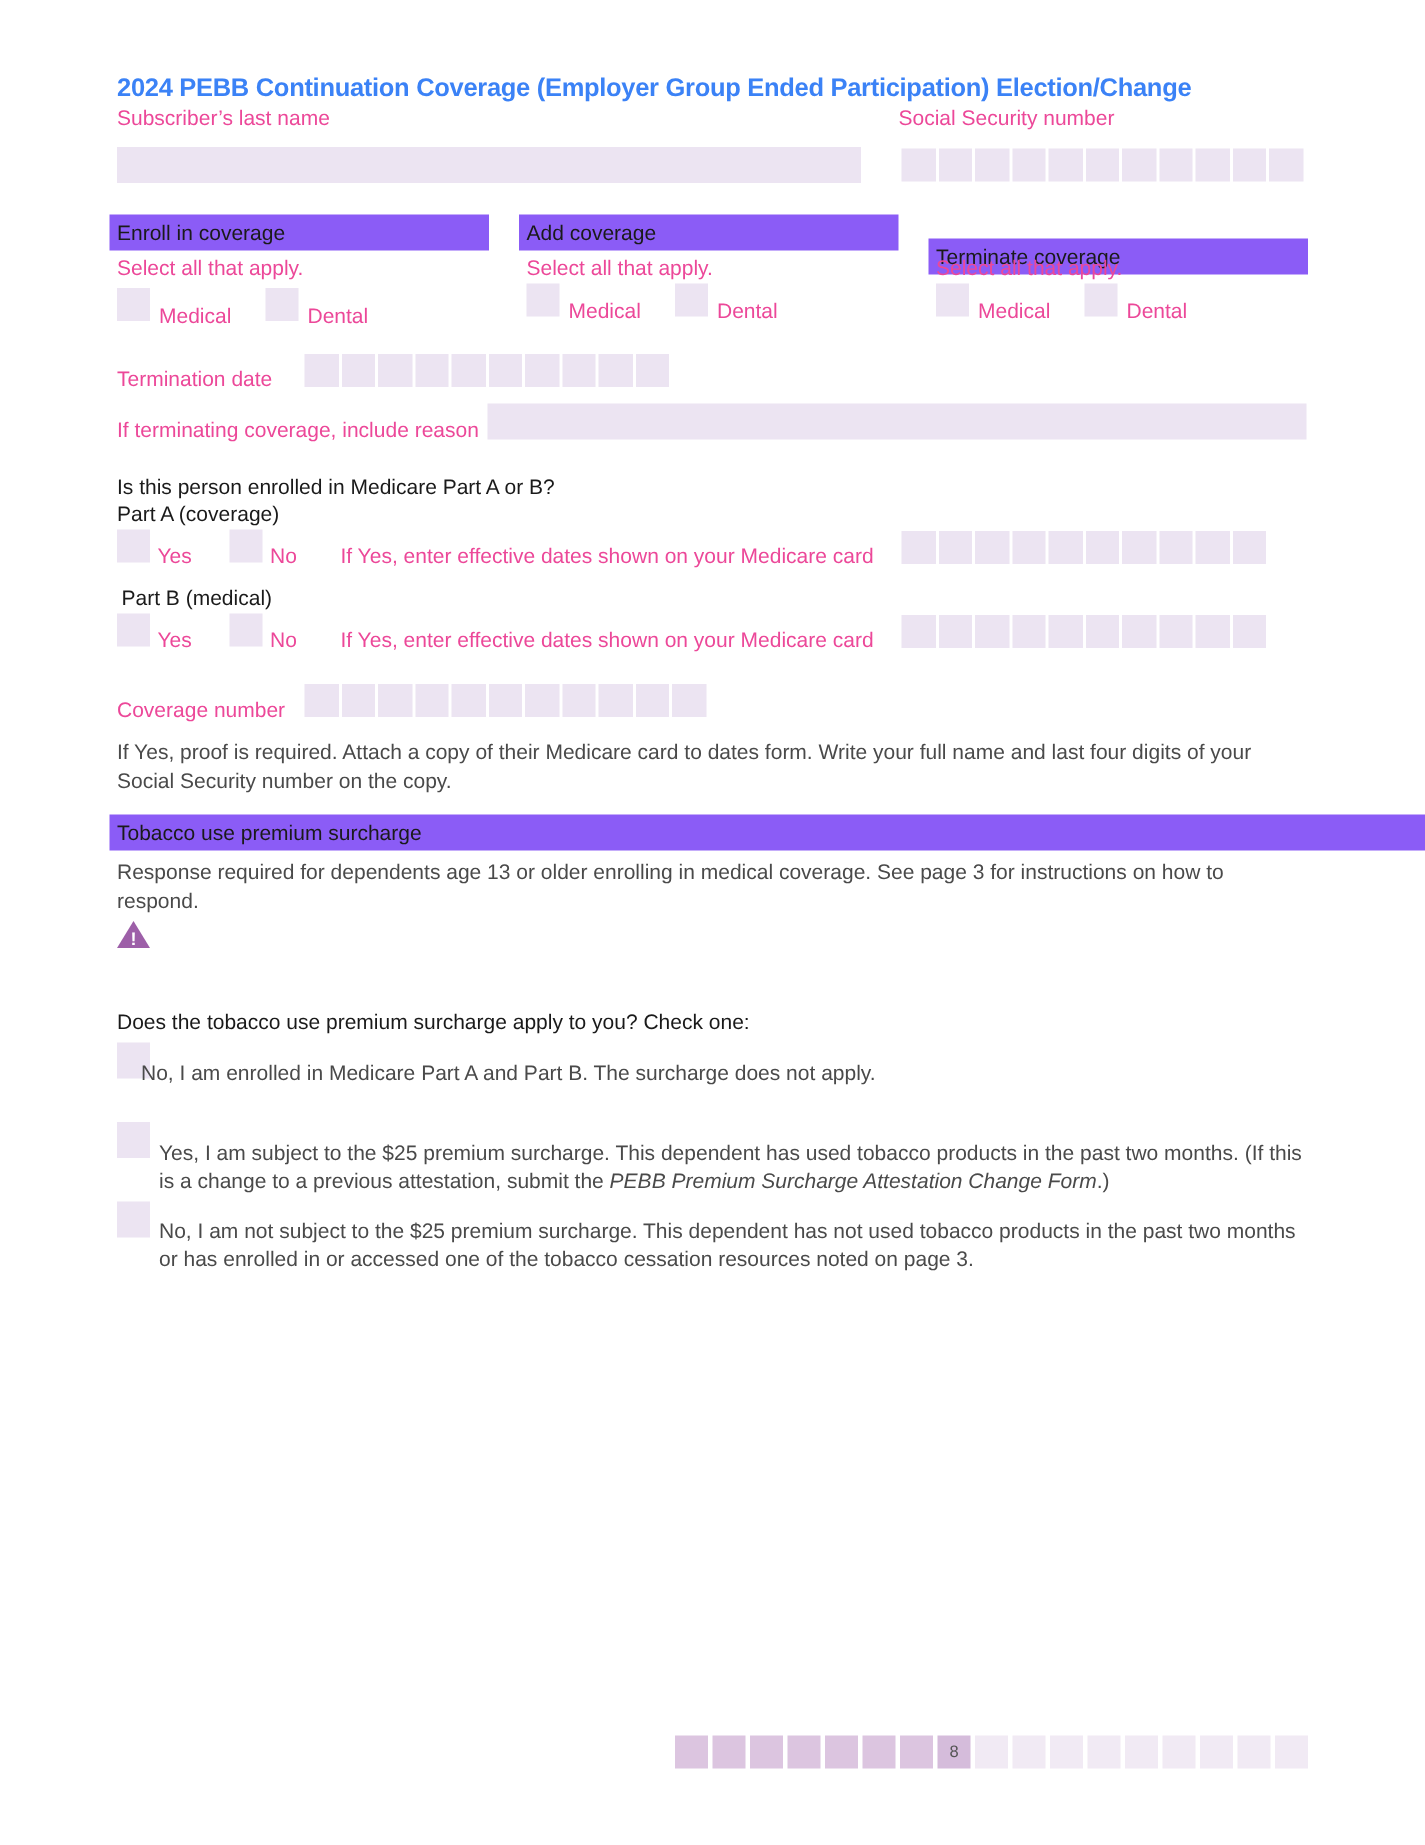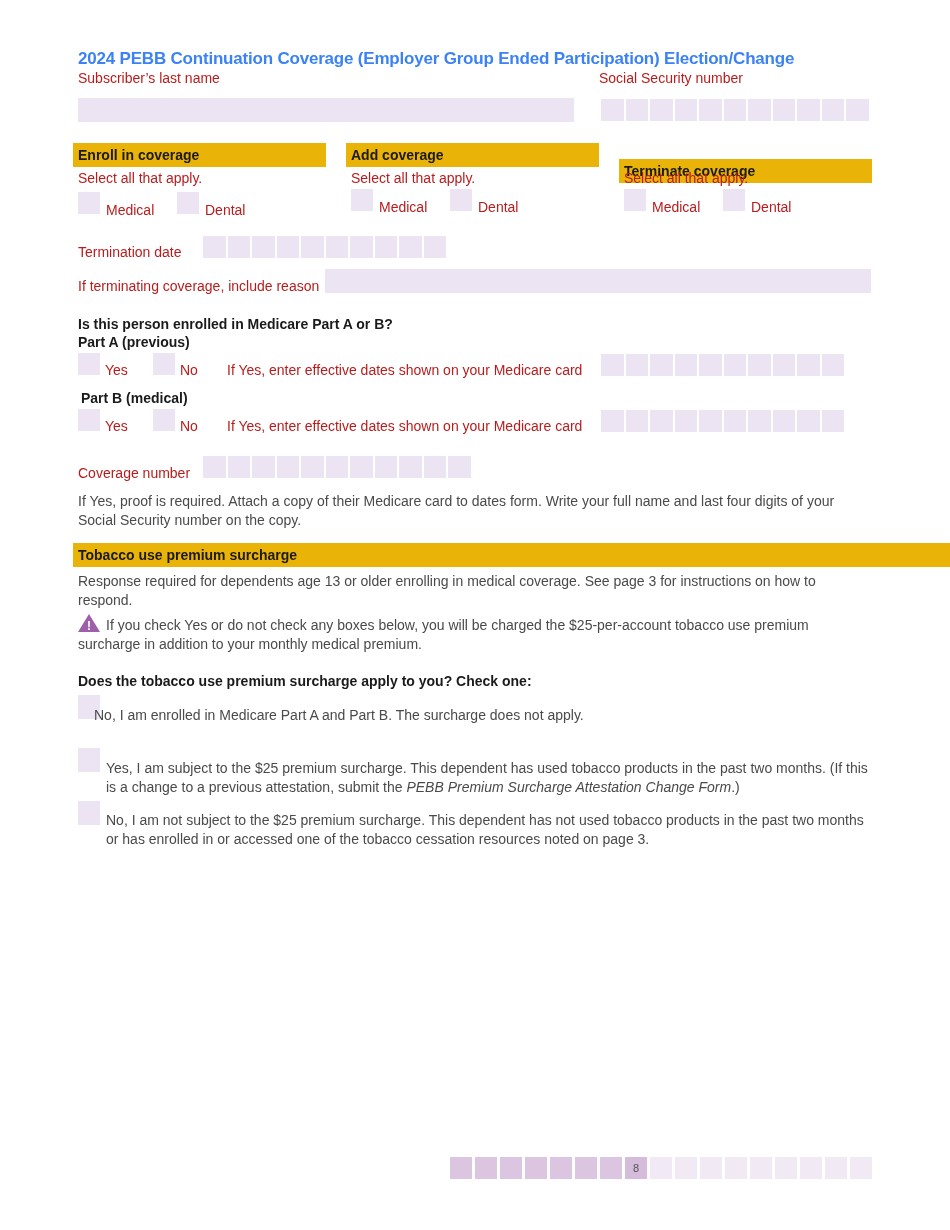--- a/index.html
+++ b/index.html
@@ -1,24 +1,24 @@
 <!DOCTYPE html>
 <html><head>
 <meta charset="utf-8">
 <style>
   html, body { margin: 0; padding: 0; background: #ffffff; }
   body { width: 950px; height: 1230px; position: relative; font-family: "Liberation Sans", sans-serif; color: #3a3a3a; overflow: hidden; }
   .abs { position: absolute; }
   .title { left: 78px; top: 49px; font-size: 17px; font-weight: bold; color: #3b82f6; white-space: nowrap; letter-spacing: -0.2px; }
-  .lbl { font-size: 14px; color: #b91c1c; white-space: nowrap; }
-  .bold { font-weight: bold; color: #1a1a1a; }
+  .lbl { font-size: 14px; color: #ec4899; white-space: nowrap; }
+  .bold { font-weight: normal; color: #1a1a1a; }
   .field { background: #ece4f2; }
   .boxes { display: flex; gap: 2px; }
   .boxes .b { width: 22.5px; height: 22px; background: #ece4f2; }
-  .sect { background: #eab308; height: 24px; font-size: 14px; font-weight: bold; color: #1a1a1a; line-height: 24px; padding-left: 5px; box-sizing: border-box; }
+  .sect { background: #8b5cf6; height: 24px; font-size: 14px; font-weight: normal; color: #1a1a1a; line-height: 24px; padding-left: 5px; box-sizing: border-box; }
   .chk { width: 22px; height: 22px; background: #ece4f2; }
   .para { font-size: 14px; color: #4a4a4a; line-height: 19px; }
   .warn-icon { display: inline-block; width: 0; height: 0; border-left: 11px solid transparent; border-right: 11px solid transparent; border-bottom: 18px solid #9d5fa8; position: relative; vertical-align: -2px; margin-right: 6px; }
   .warn-icon span { position: absolute; left: -2px; top: 3px; color: #fff; font-size: 12px; font-weight: bold; }
   .pager { left: 450px; top: 1157px; display: flex; gap: 3px; }
   .pager .p { width: 22px; height: 22px; font-size: 11px; color: #555; text-align: center; line-height: 22px; }
   .pager .done { background: #dcc5e0; }
   .pager .cur { background: #d5bcdb; }
   .pager .todo { background: #f1eaf4; }
 </style>
@@ -75,21 +75,21 @@
     <div class="b"></div>
     <div class="b"></div>
     <div class="b"></div>
     <div class="b"></div>
     <div class="b"></div>
   </div>
 <div class="abs lbl" style="left:78px; top:278px;">If terminating coverage, include reason</div>
 <div class="abs field" style="left:325px; top:269px; width:546px; height:24px;"></div>
 
 <div class="abs lbl bold" style="left:78px; top:316px;">Is this person enrolled in Medicare Part A or B?</div>
-<div class="abs lbl bold" style="left:78px; top:334px;">Part A (previous)</div>
+<div class="abs lbl bold" style="left:78px; top:334px;">Part A (coverage)</div>
 <div class="abs chk" style="left:78px; top:353px;"></div>
 <div class="abs lbl" style="left:105px; top:362px;">Yes</div>
 <div class="abs chk" style="left:153px; top:353px;"></div>
 <div class="abs lbl" style="left:180px; top:362px;">No</div>
 <div class="abs lbl" style="left:227px; top:362px;">If Yes, enter effective dates shown on your Medicare card</div>
 <div class="abs boxes" style="left:601px; top:354px;" id="parta-boxes">
     <div class="b"></div>
     <div class="b"></div>
     <div class="b"></div>
     <div class="b"></div>
@@ -133,21 +133,21 @@
     <div class="b"></div>
     <div class="b"></div>
     <div class="b"></div>
   </div>
 
 <div class="abs para" style="left:78px; top:492px; width:795px;">If Yes, proof is required. Attach a copy of their Medicare card to dates form. Write your full name and last four digits of your Social Security number on the copy.</div>
 
 <div class="abs sect" style="left:73px; top:543px; width:930px;">Tobacco use premium surcharge</div>
 <div class="abs para" style="left:78px; top:572px; width:760px;">Response required for dependents age 13 or older enrolling in medical coverage. See page 3 for instructions on how to respond.</div>
 <div class="abs para" style="left:78px; top:614px; width:760px;">
-  <span class="warn-icon"><span>!</span></span><span>If you check Yes or do not check any boxes below, you will be charged the $25-per-account tobacco use premium surcharge in addition to your monthly medical premium.</span>
+  <span class="warn-icon"><span>!</span></span>
 </div>
 
 <div class="abs lbl bold" style="left:78px; top:673px;">Does the tobacco use premium surcharge apply to you? Check one:</div>
 
 <div class="abs chk" style="left:78px; top:695px; height:24px;"></div>
 <div class="abs para" style="left:94px; top:706px; width:770px;">No, I am enrolled in Medicare Part A and Part B. The surcharge does not apply.</div>
 
 <div class="abs chk" style="left:78px; top:748px; height:24px;"></div>
 <div class="abs para" style="left:106px; top:759px; width:770px;"><span>Yes, I am subject to the $25 premium surcharge. This dependent has used tobacco products in the past two months. (If this is a change to a previous attestation, submit the </span><i>PEBB Premium Surcharge Attestation Change Form</i><span>.)</span></div>
 

